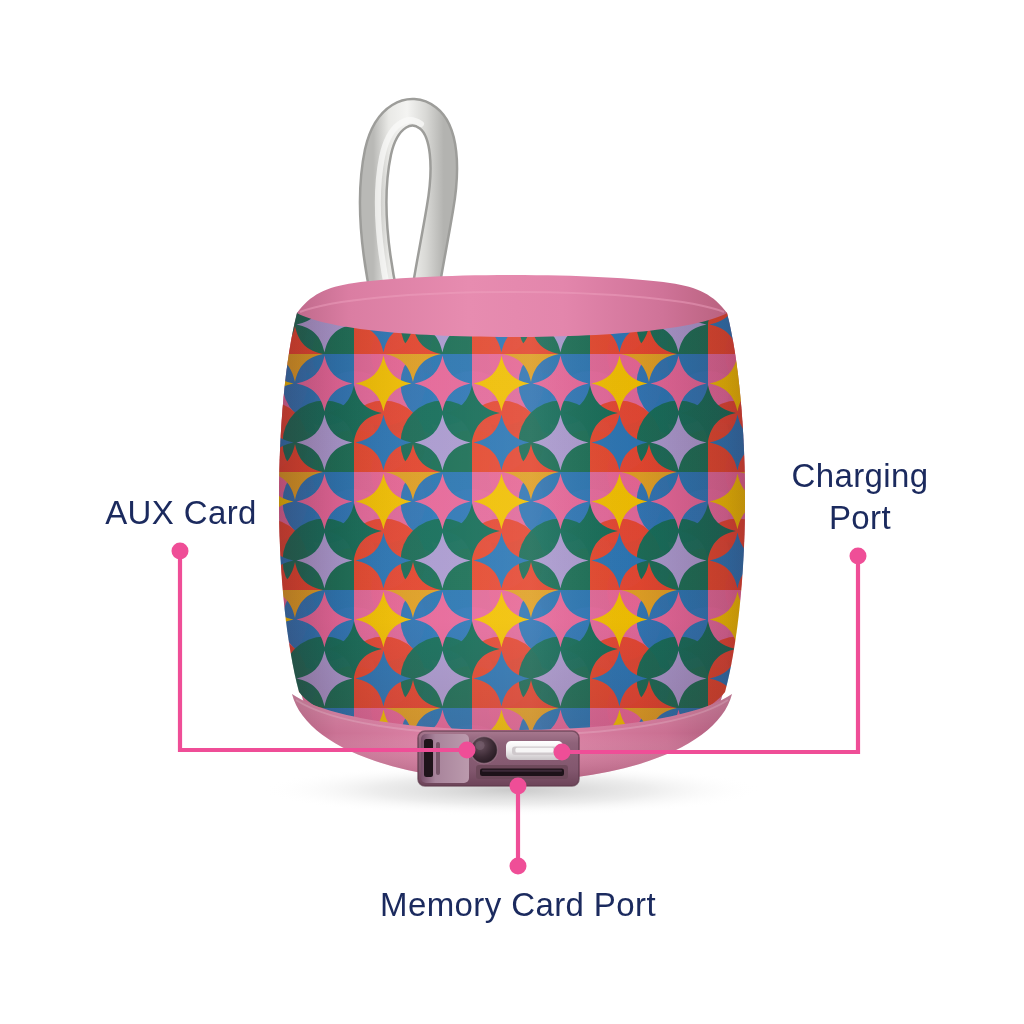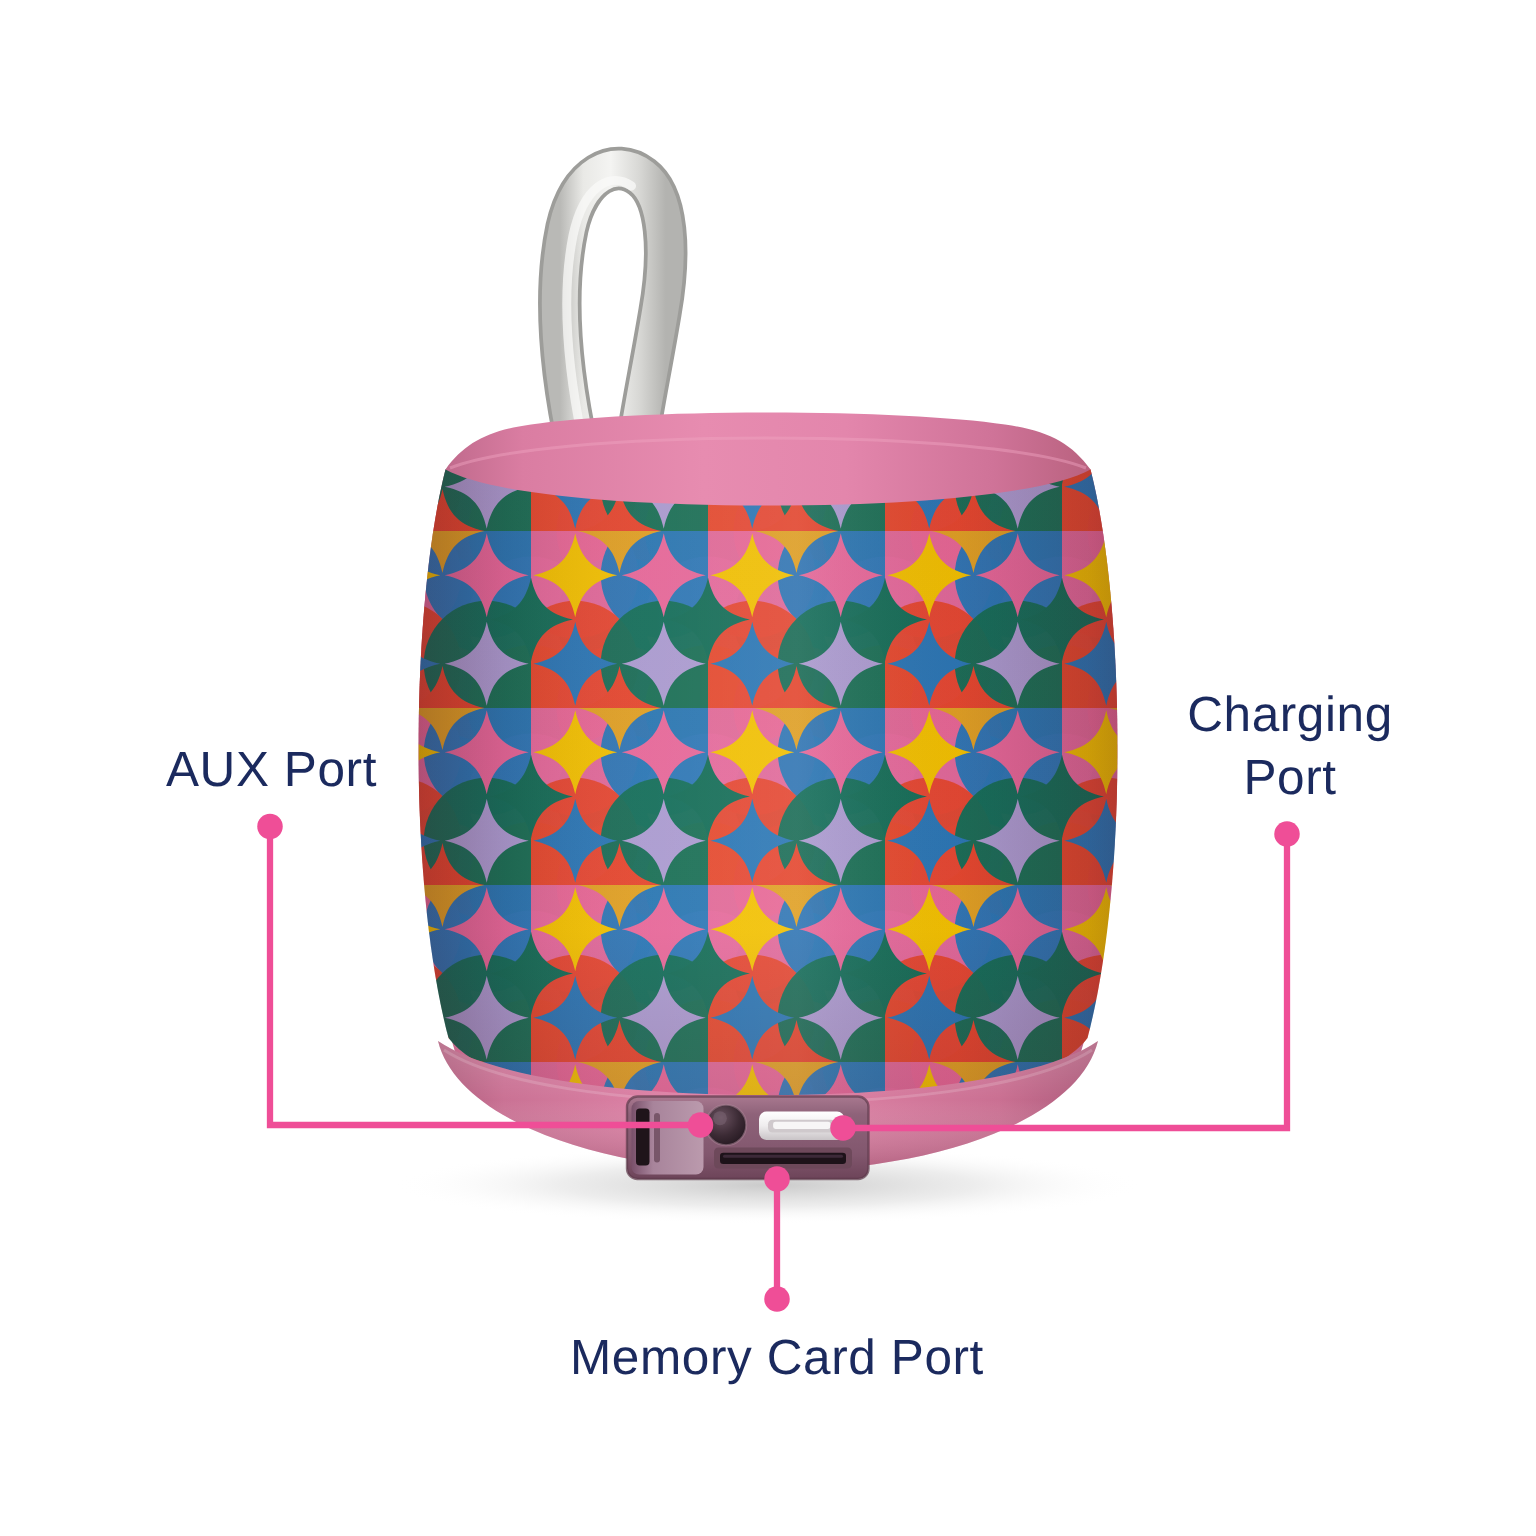--- a/index.html
+++ b/index.html
@@ -316,20 +316,20 @@
       <circle cx="562" cy="752" r="8.5" fill="#ef4e97"></circle>
     </g>
 
     <g>
       <path d="M518 786 V866" fill="none" stroke="#ef4e97" stroke-width="4.2" stroke-linecap="butt"></path>
       <circle cx="518" cy="786" r="8.5" fill="#ef4e97"></circle>
       <circle cx="518" cy="866" r="8.5" fill="#ef4e97"></circle>
     </g>
   </svg>
 
-  <div class="callout-label" id="label-aux">AUX Port</div>
+  <div class="callout-label" id="label-aux">AUX Card</div>
 
   <div class="callout-label" id="label-charging">Charging
 Port</div>
 
   <div class="callout-label" id="label-memory">Memory Card Port</div>
 
 </div>
 
 </body></html>

